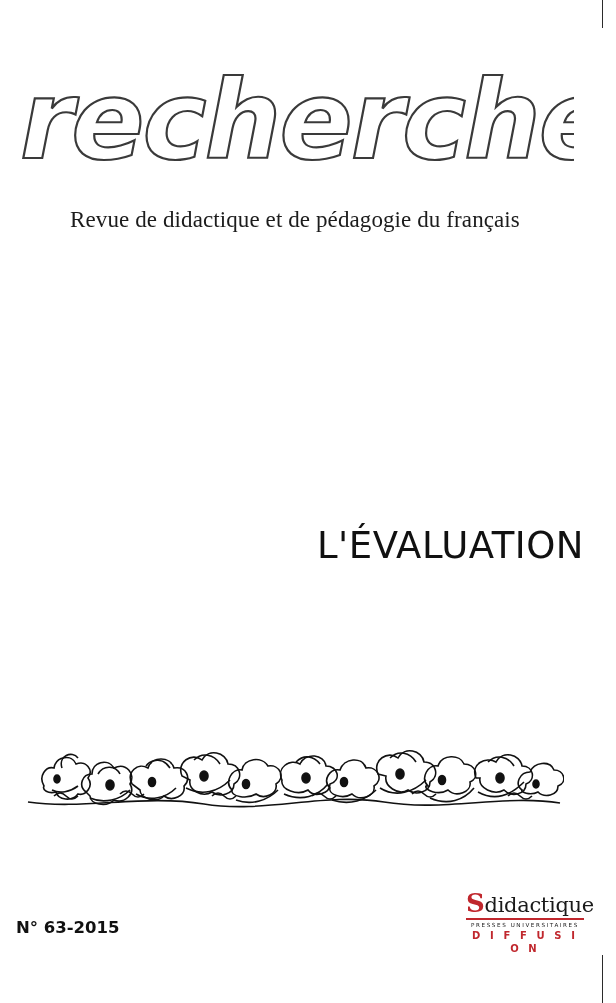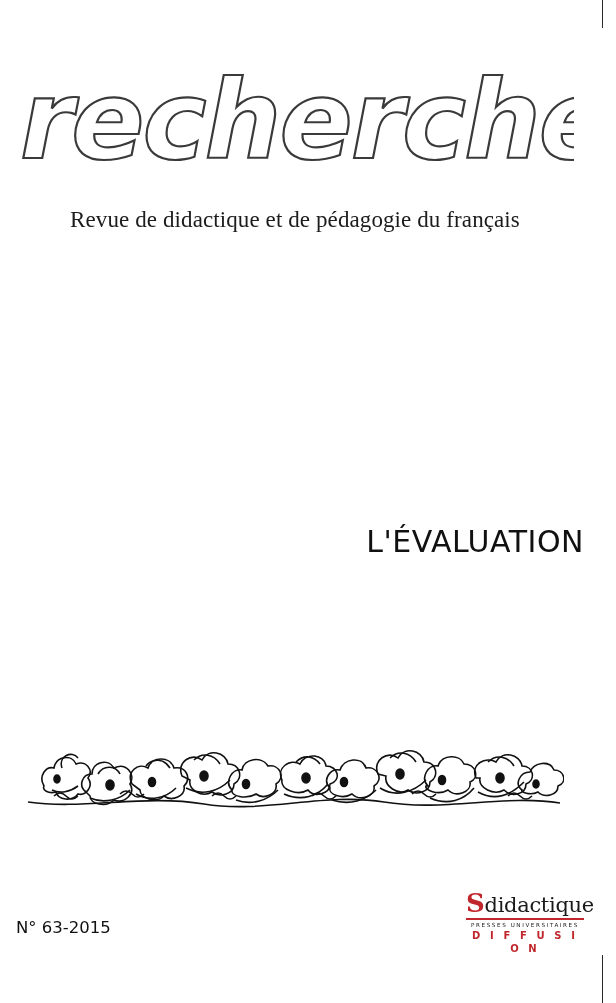--- a/index.html
+++ b/index.html
@@ -60,21 +60,21 @@
     font-weight: 400;
     color: #1c1c1c;
     letter-spacing: 0.1px;
   }
 
   .issue-title {
     position: absolute;
     right: 32px;
     top: 524px;
     font-family: "DejaVu Sans", sans-serif;
-    font-size: 30px;
+    font-size: 37px;
     font-weight: 400;
     letter-spacing: 0.5px;
     color: #111111;
     text-align: center;
     margin-left: 36px;
   }
 
   
   .illustration {
     position: absolute;
@@ -85,20 +85,21 @@
   }
   .illustration svg { display: block; }
 
   .issue-number {
     position: absolute;
     left: 16px;
     top: 918px;
     font-family: "DejaVu Sans", sans-serif;
     font-size: 16.5px;
     color: #111111;
+    font-weight: bold;
   }
 
   
   .publisher {
     position: absolute;
     left: 466px;
     top: 890px;
     width: 118px;
     text-align: center;
   }

